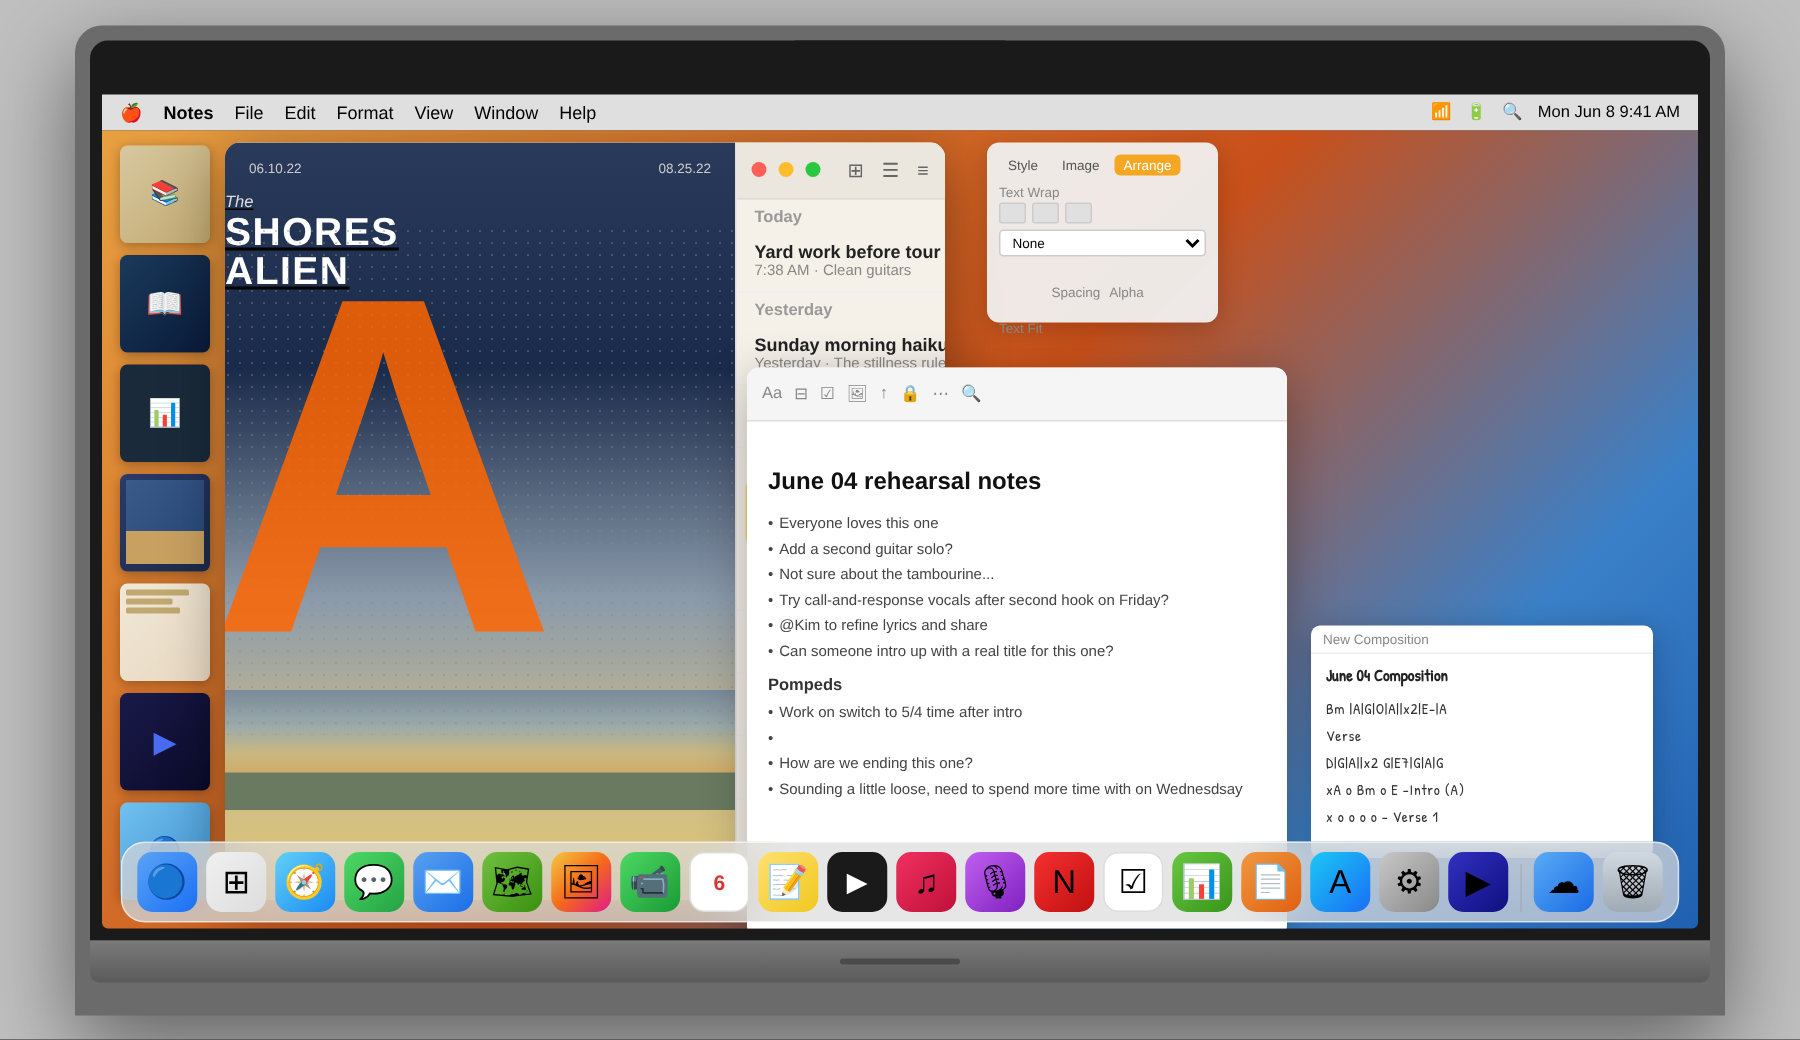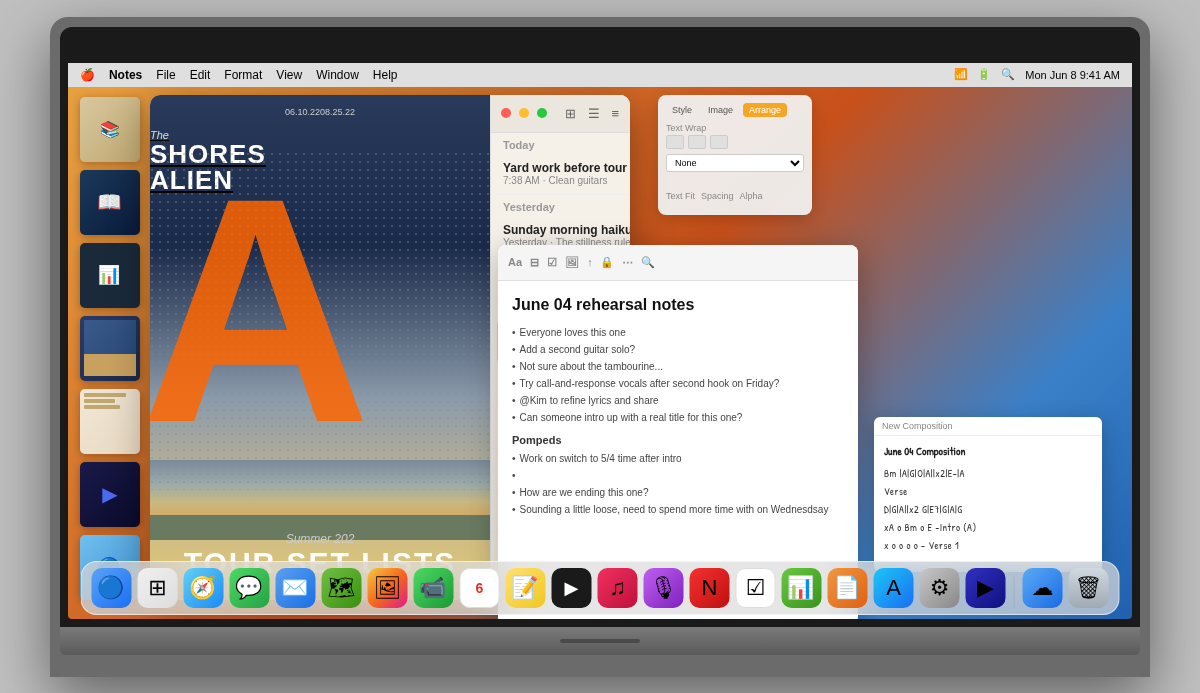--- a/index.html
+++ b/index.html
@@ -145,21 +145,21 @@
       left: 0;
       top: 0;
       width: 340px;
       height: 505px;
       background: linear-gradient(180deg, #2a3a5a 0%, #1a2a4a 30%, #8a9aaa 60%, #c8b890 80%, #e0c870 100%);
       overflow: hidden;
     }
 
     .tour-poster-header {
       display: flex;
-      justify-content: center;
+      justify-content: space-between;
       padding: 12px 16px 4px;
       font-size: 9px;
       color: #ccc;
       font-weight: 500;
     }
 
     .alien-shores-text {
       padding: 8px 0 4px;
       text-decoration: underline;
     }
@@ -373,37 +373,37 @@
     }
 
     .note-detail-toolbar {
       height: 36px;
       background: #f5f5f5;
       border-bottom: 1px solid #e0e0e0;
       display: flex;
       align-items: center;
       padding: 0 10px;
       gap: 8px;
-      font-weight: bold;
     }
 
     .note-detail-content {
       padding: 12px 14px;
       font-size: 11px;
       line-height: 1.5;
       color: #333;
       overflow-y: auto;
       height: calc(100% - 36px);
     }
 
     .note-detail-title {
       font-size: 16px;
       font-weight: 700;
       margin-bottom: 8px;
       color: #111;
+      margin-top: 17px;
     }
 
     .note-detail-subtitle {
       font-size: 11px;
       font-weight: 600;
       color: #333;
       margin: 6px 0 3px;
     }
 
     .note-detail-text {
@@ -615,24 +615,20 @@
 
           <div style="position:absolute; left:-10px; top:55px; z-index:1; overflow:hidden; width:360px; height:340px;">
             <div class="big-letter-a">A</div>
             <div class="dots-overlay"></div>
           </div>
 
           <div style="position:absolute; bottom:80px; left:0; right:0; height:60px; background: linear-gradient(180deg, #7a8a9a 0%, #9aaaaa 40%, #c8b880 70%, #d4a860 100%);"></div>
 
           <div style="position:absolute; bottom:60px; left:0; right:0; height:25px; background: #6a7a60;"></div>
 
-          <div class="tour-poster-bottom">
-            <div class="summer-text">Summer 202</div>
-            <div class="tour-set-title">TOUR SET LISTS</div>
-          </div>
         </div>
 
         <div class="notes-list-panel">
           <div class="notes-list-toolbar">
             <div class="toolbar-dot dot-red"></div>
             <div class="toolbar-dot dot-yellow"></div>
             <div class="toolbar-dot dot-green"></div>
             <div class="toolbar-icons">
               <span class="toolbar-icon">⊞</span>
               <span class="toolbar-icon">☰</span>
@@ -708,21 +704,21 @@
           <div style="display:flex; gap:4px; margin-bottom:3px;">
             <div style="width:18px; height:14px; background:#e0e0e0; border-radius:2px; border:1px solid #ccc;"></div>
             <div style="width:18px; height:14px; background:#e0e0e0; border-radius:2px; border:1px solid #ccc;"></div>
             <div style="width:18px; height:14px; background:#e0e0e0; border-radius:2px; border:1px solid #ccc;"></div>
           </div>
           <select class="inspector-select">
             <option>None</option>
           </select>
         </div>
         <div style="display:flex; gap:6px; margin-top:4px;">
-          <div style="font-size:9px; color:#888;">Text Fit</div>
+          <div style="font-size:9px; color:#888;margin-top:24px;">Text Fit</div>
           <div style="font-size:9px; color:#888;">Spacing</div>
           <div style="font-size:9px; color:#888;">Alpha</div>
         </div>
       </div>
 
       <div class="note-detail-window">
         <div class="note-detail-toolbar">
           <span style="font-size:11px; color:#888;">Aa</span>
           <span style="font-size:11px; color:#888;">⊟</span>
           <span style="font-size:11px; color:#888;">☑</span>

